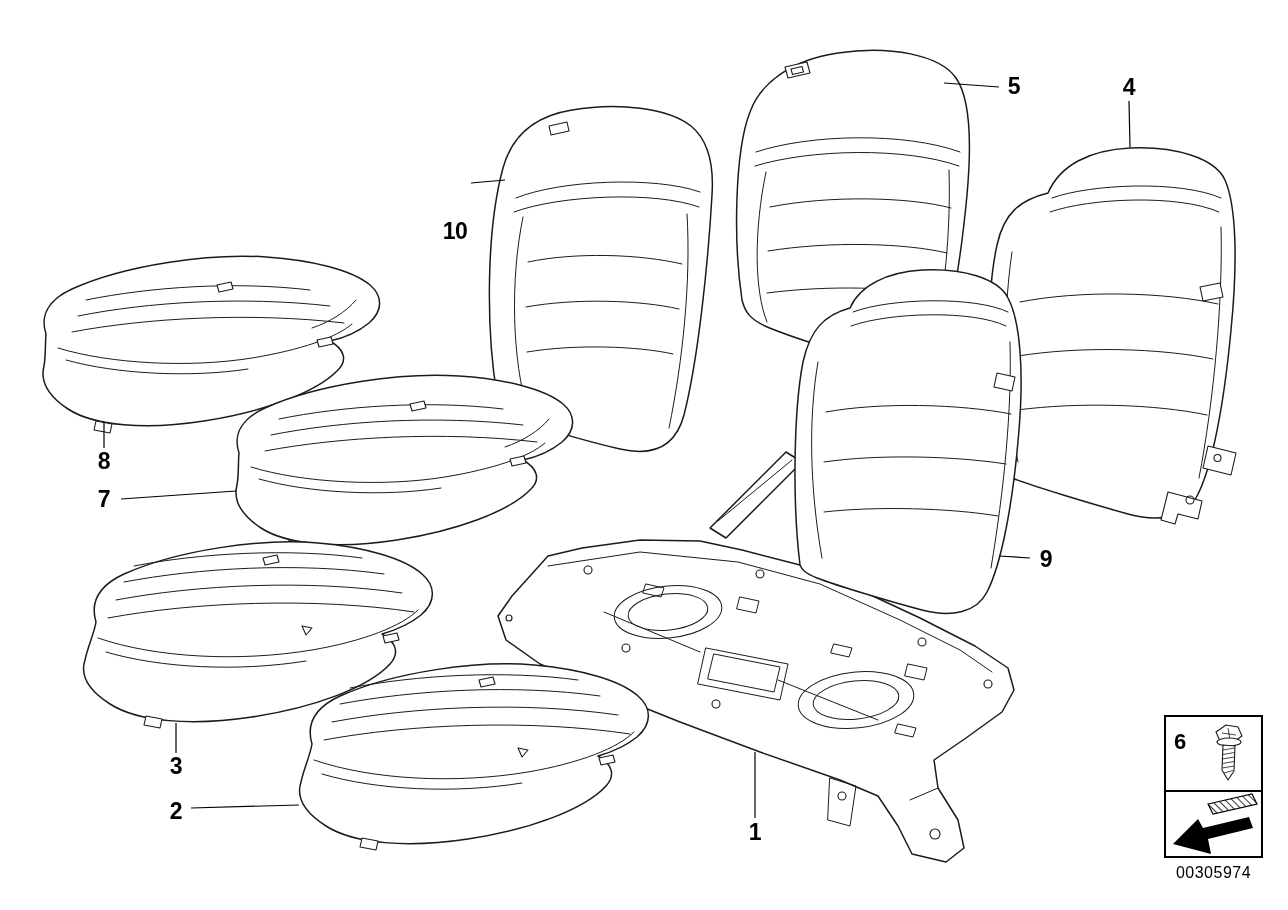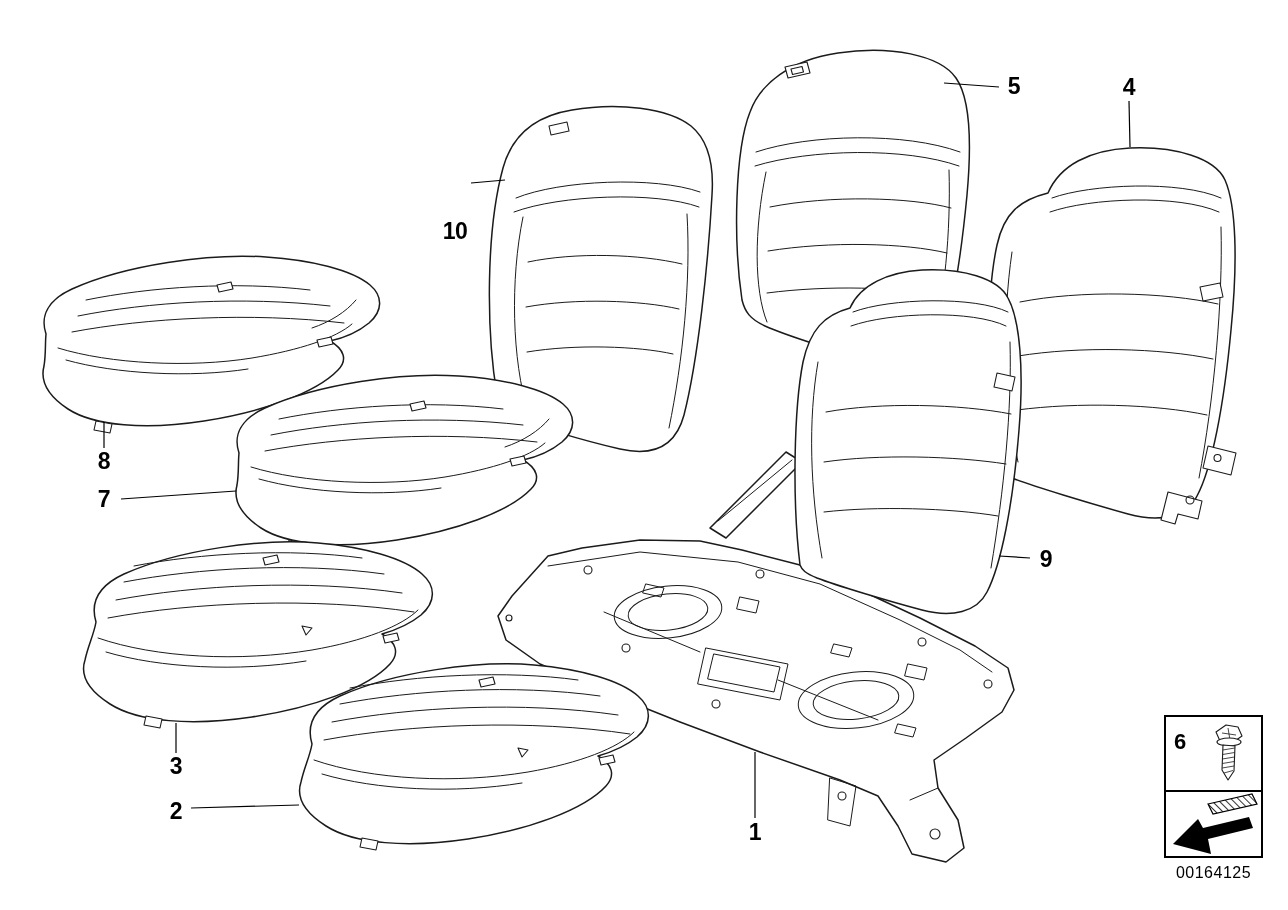--- a/index.html
+++ b/index.html
@@ -143,15 +143,15 @@
             <rect width="5" height="5" fill="#ffffff"></rect>
             <line x1="0" y1="0" x2="0" y2="5" stroke="#000" stroke-width="1.6"></line>
           </pattern>
         </defs>
         <polygon points="40,11 84,1 89,11 45,21" fill="url(#hatch2)" stroke="#000" stroke-width="1.2"></polygon>
         <polygon points="5,51 30,26 35,35 81,24 85,35 40,46 43,61" fill="#000"></polygon>
       </svg>
     </div>
   </div>
 
-  <div class="part-number">00164125</div>
+  <div class="part-number">00305974</div>
 
 </div>
 
 </body></html>

